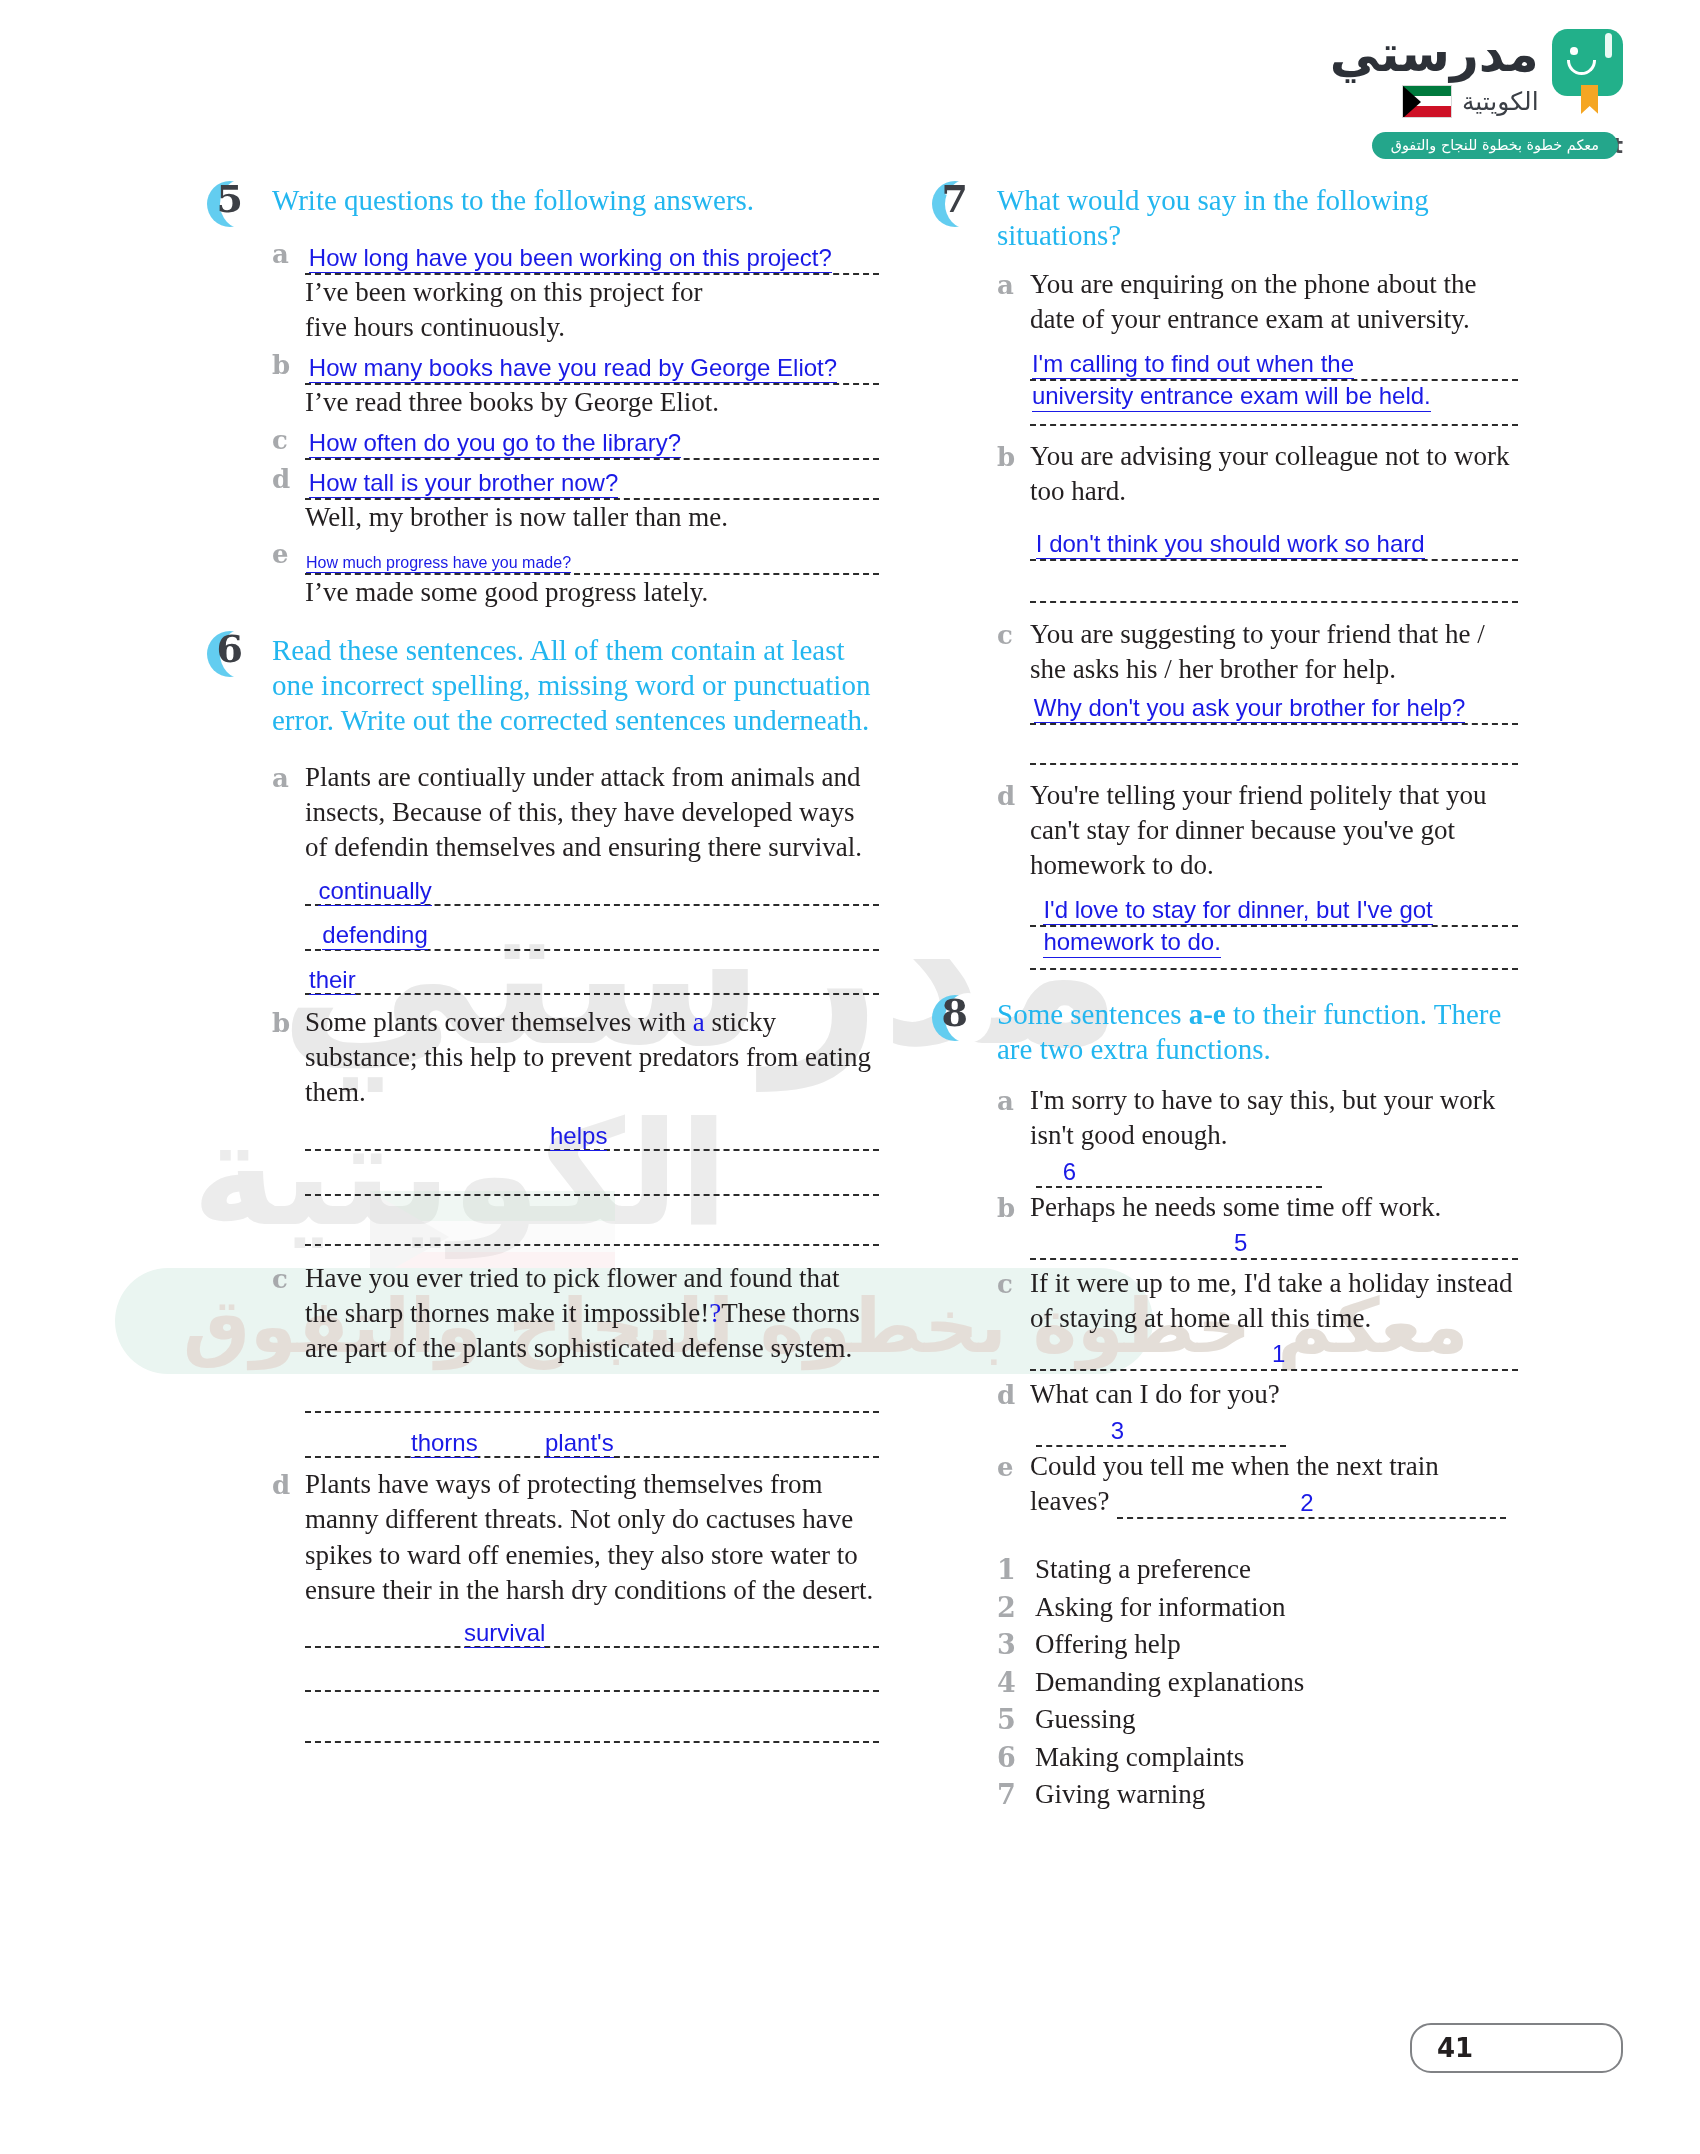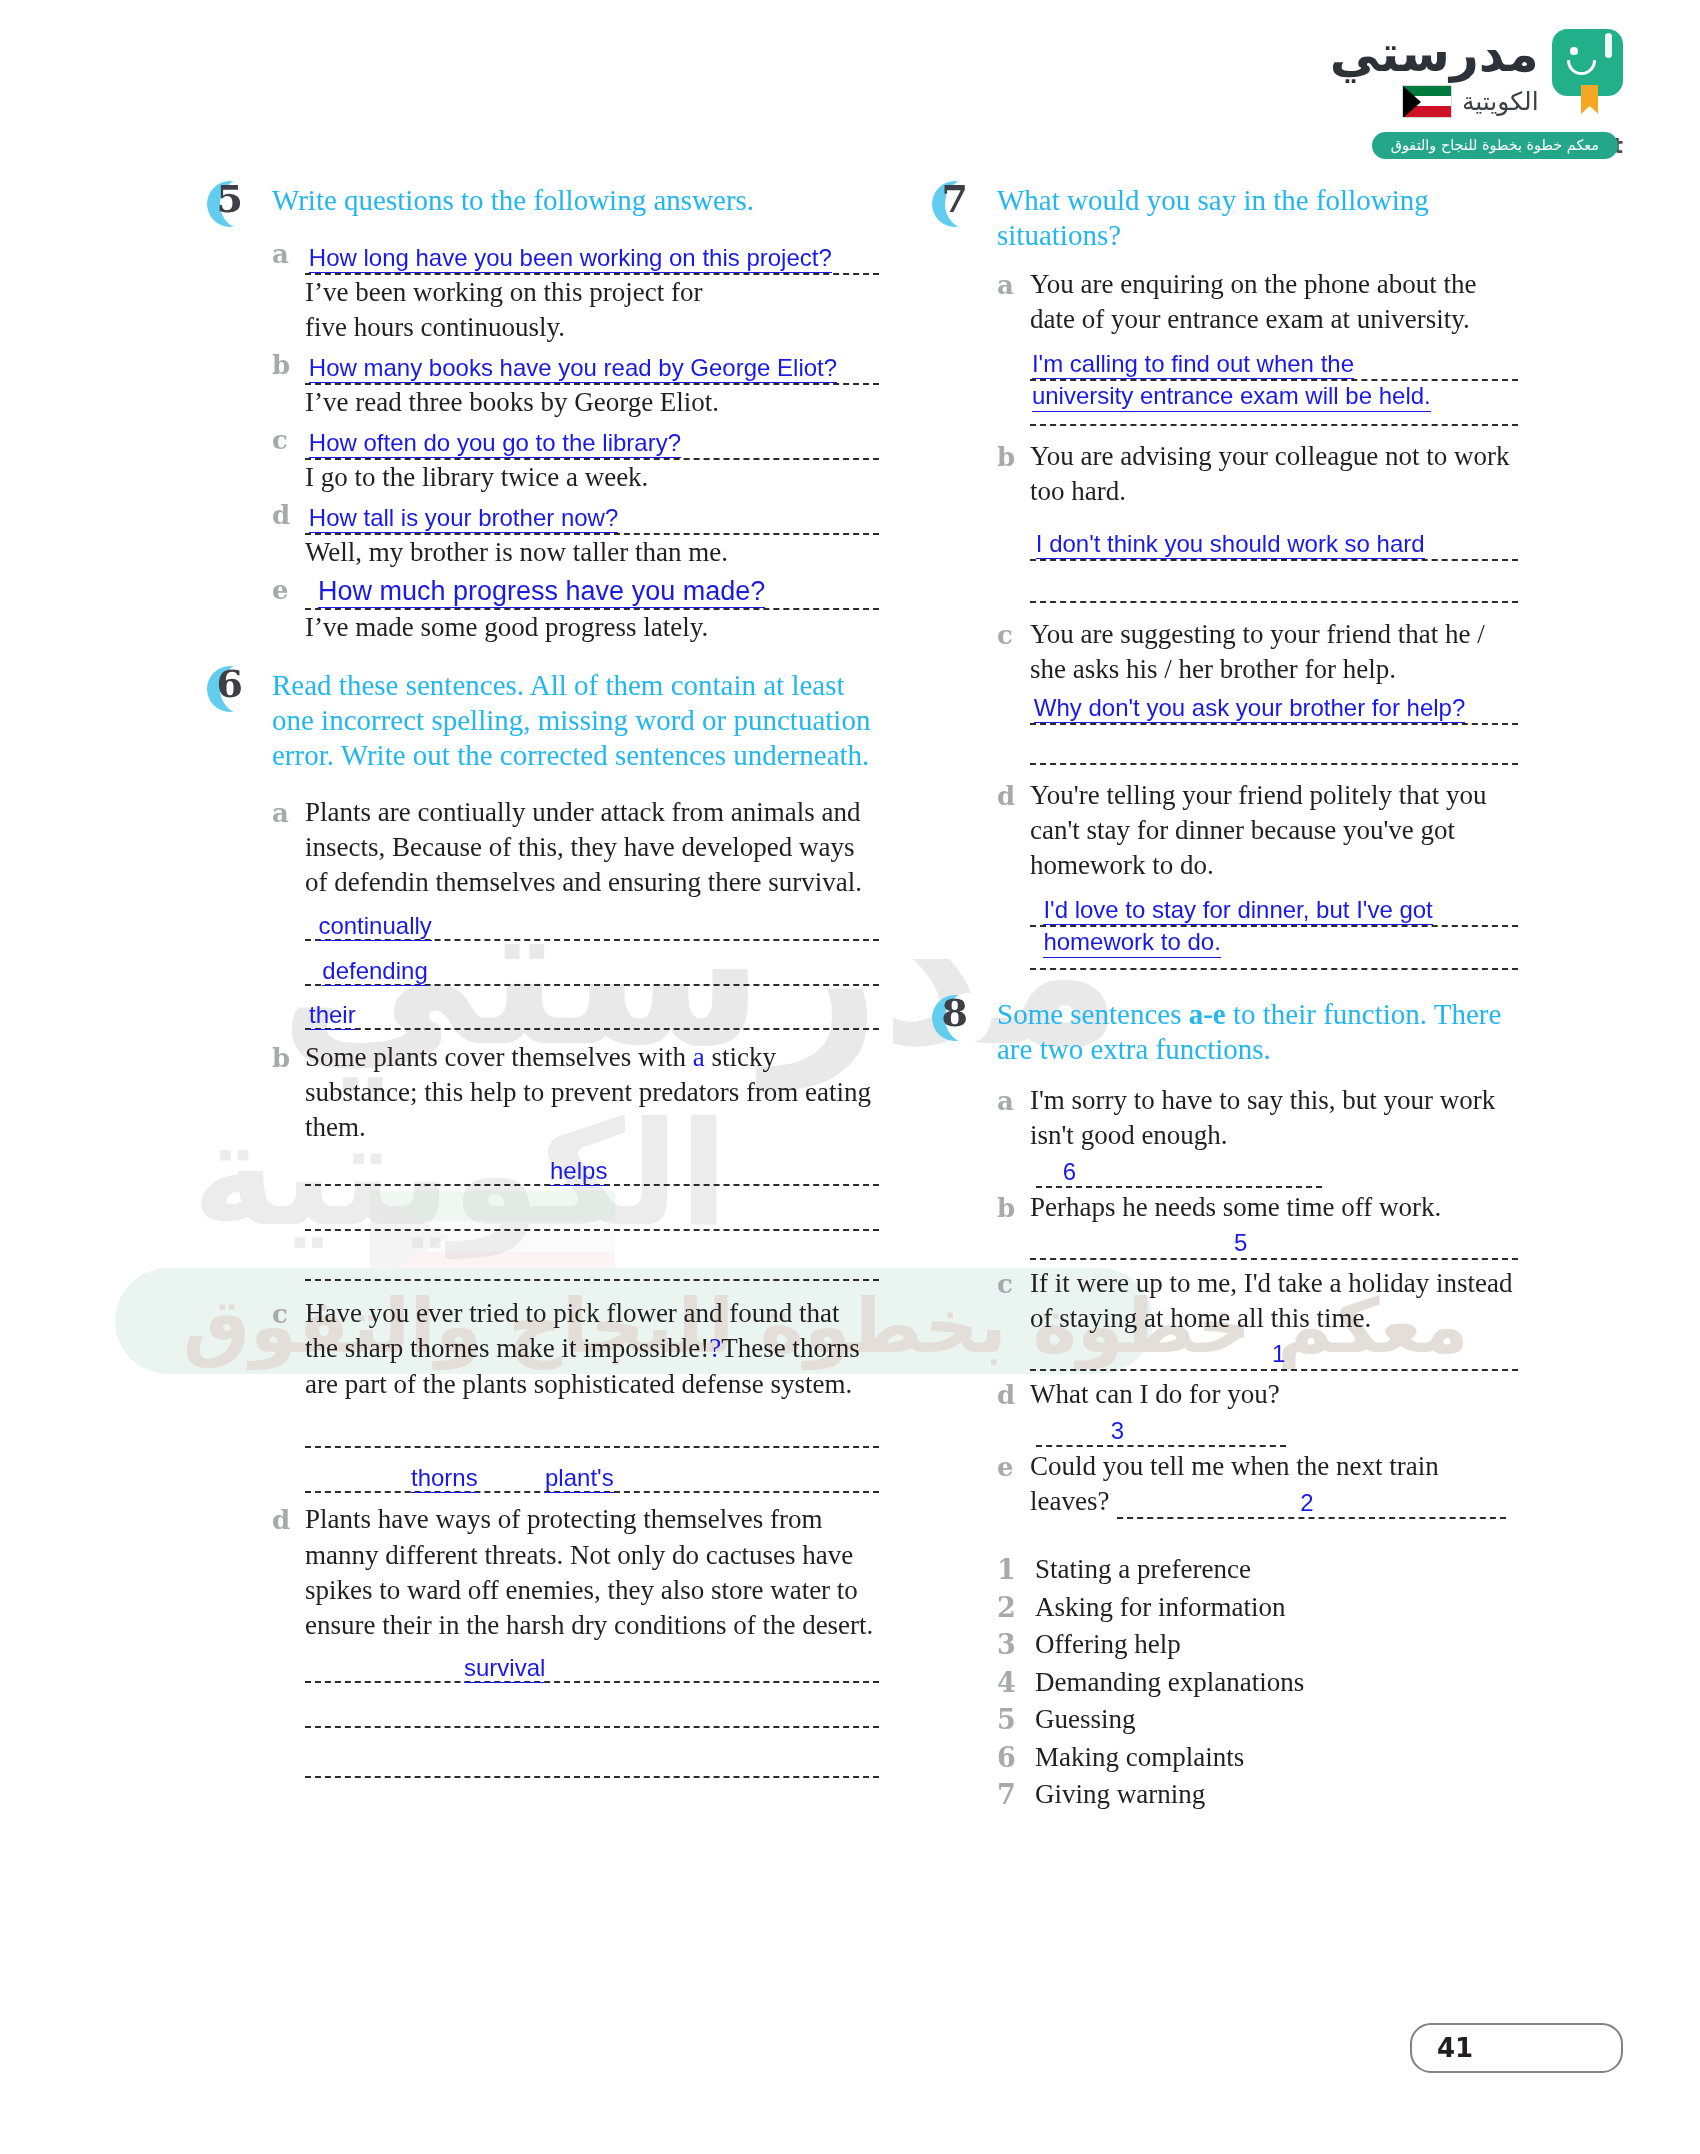--- a/index.html
+++ b/index.html
@@ -325,39 +325,38 @@
             <div class="q-text">I’ve read three books by George Eliot.</div>
           </div>
         </div>
 
         <div class="item">
           <div class="item-letter">c</div>
           <div class="item-body">
             <div class="written">
               <span class="ans u" style="font-size:24px">How often do you go to the library?</span>
             </div>
-            <div class="q-text">I go to the library twice a week.</div>
           </div>
         </div>
 
         <div class="item">
           <div class="item-letter">d</div>
           <div class="item-body">
             <div class="written">
               <span class="ans u" style="font-size:24px">How tall is your brother now?</span>
             </div>
             <div class="q-text">Well, my brother is now taller than me.</div>
           </div>
         </div>
 
         <div class="item">
           <div class="item-letter">e</div>
           <div class="item-body">
             <div class="written">
-              <span class="ans u" style="font-size:27px;left:13px">How much progress have you made?</span>
+              <span class="ans u" style="font-size:16px;left:1px">How much progress have you made?</span>
             </div>
             <div class="q-text">I’ve made some good progress lately.</div>
           </div>
         </div>
 
       </div>
     </div>
 
     <div class="ex" style="margin-top:23px">
       <div class="ex-head">

